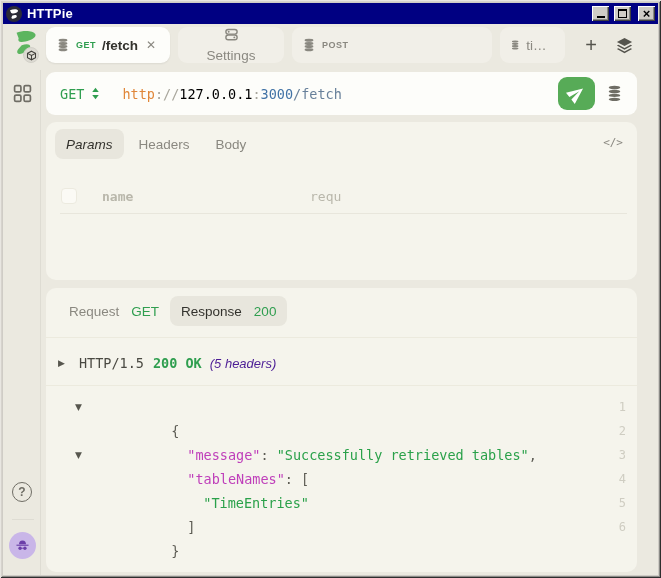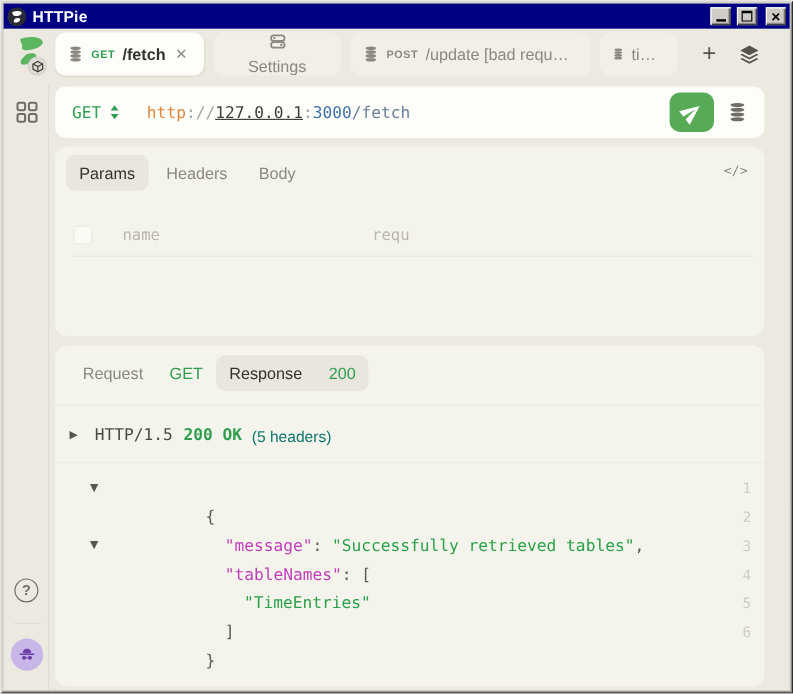--- a/index.html
+++ b/index.html
@@ -66,54 +66,54 @@
     background:#c9b6e8; display:flex; align-items:center; justify-content:center; cursor:pointer;
   }
 
   
   .urlbar {
     position:absolute; left:43px; top:48px; width:591px; height:43px; background:#fdfdfa; border-radius:9px;
     display:flex; align-items:center; padding:0 8px 0 14px; font-family:"DejaVu Sans Mono", monospace; font-size:13.5px;
   }
   .urlbar .method-select { display:flex; align-items:center; gap:7px; color:#2f9e4f; cursor:pointer; }
   .urlbar .url-input { margin-left:22px; letter-spacing:0; flex:1; cursor:text; }
-  .u-scheme { color:#e0873a; } .u-sep { color:#a8a69c; } .u-host { color:#404040;text-decoration:underline; }
+  .u-scheme { color:#e0873a; } .u-sep { color:#a8a69c; } .u-host { color:#000000; }
   .u-colon { color:#a8a69c; } .u-port { color:#4273a6; } .u-path { color:#68809a; }
   .send-btn {
     width:37px; height:33px; border-radius:9px; background:#57ab57; border:none;
     display:flex; align-items:center; justify-content:center; cursor:pointer; flex:0 0 auto;
   }
   .urlbar-stack { margin:0 6px 0 11px; cursor:pointer; display:flex; }
 
   
   .panel { position:absolute; left:43px; width:591px; background:#f5f4ec; border-radius:10px; }
   .panel.request-editor { top:98px; height:158px; }
   .panel.response-viewer { top:264px; bottom:3px; }
 
   .ed-tabs { position:absolute; top:7px; left:9px; right:9px; height:30px; display:flex; align-items:center; gap:4px; font-size:13.5px; }
   .ed-tab { padding:0 11px; height:30px; display:flex; align-items:center; gap:7px; border-radius:8px; color:#8a8880; cursor:pointer; }
-  .ed-tab.active { background:#e8e6dd; color:#33322d; }
+  .ed-tab.active { background:#e8e6dd; color:#33322d;font-style:italic; }
   .code-toggle { position:absolute; right:14px; top:14px; font-family:"DejaVu Sans Mono", monospace; font-size:11px; color:#8a8880; cursor:pointer; }
 
   .param-row { position:absolute; top:58px; left:15px; right:10px; height:32px; display:flex; align-items:center; }
   .param-check { width:16px; height:16px; border-radius:4px; border:1.5px solid #eceadf; background:#fbfaf5; cursor:pointer; }
   .param-name, .param-value { font-family:"DejaVu Sans Mono", monospace; font-size:13px; color:#b9b7ab; cursor:text; }
-  .param-name { margin-left:25px; width:208px; }
+  .param-name { margin-left:25px; width:208px;font-weight:bold; }
   .row-divider { position:absolute; top:91px; left:14px; right:10px; height:1px; background:#e8e6dc; }
 
   
   .resp-tabs { position:absolute; top:8px; left:12px; height:30px; display:flex; align-items:center; font-size:13.5px; }
-  .resp-tab { height:30px; display:flex; align-items:center; gap:22px; padding:0 11px; border-radius:8px; color:#8a8880; cursor:pointer; }
+  .resp-tab { height:30px; display:flex; align-items:center; gap:12px; padding:0 11px; border-radius:8px; color:#8a8880; cursor:pointer; }
   .resp-tab.active { background:#e8e6dd; color:#33322d; }
   .resp-tab .green { color:#2f9e4f; }
   .resp-div1 { position:absolute; top:49px; left:0; right:0; height:1px; background:#eceade; }
   .status-line { position:absolute; top:63px; left:12px; right:10px; height:24px; display:flex; align-items:center; font-family:"DejaVu Sans Mono", monospace; font-size:13.5px; color:#4a4942; cursor:pointer; }
   .status-line .tri { font-size:9px; color:#57564e; margin-right:14px; font-family:"DejaVu Sans", sans-serif; }
   .status-line .ok { color:#2f9e4f; font-weight:bold; margin-left:9px; }
-  .status-line .hdrs { font-family:"Liberation Sans", sans-serif; font-size:13px; color:#0f766e; margin-left:8px; }
+  .status-line .hdrs { font-family:"Liberation Sans", sans-serif; font-size:13px; color:#4c1d95; margin-left:8px;font-style:italic; }
   .resp-div2 { position:absolute; top:97px; left:0; right:0; height:1px; background:#eceade; }
 
   .code-area { position:absolute; top:107px; left:0; right:0; bottom:0; font-family:"DejaVu Sans Mono", monospace; font-size:13.5px; }
   .code-line { position:relative; height:24px; line-height:24px; padding-left:44px; white-space:pre; color:#5d5c54; }
   .code-line .tri { position:absolute; left:29px; top:0; font-size:9px; color:#57564e; font-family:"DejaVu Sans", sans-serif; cursor:pointer; }
   .code-line .lnum { position:absolute; right:11px; top:0; font-size:12px; color:#cfcdc2; }
   .tk-key { color:#bf3fba; } .tk-str { color:#2aa14a; } .tk-plain { color:#5d5c54; }
   .ind-2 { padding-left:60px; } .ind-4 { padding-left:76px; }
 </style>
 </head>
@@ -183,21 +183,20 @@
       </div>
 
       <div class="tab idle" style="width:200px;">
         <svg width="14" height="14" viewBox="0 0 16 16" fill="#8a8880">
             <ellipse cx="8" cy="2.6" rx="5" ry="1.7"></ellipse>
             <ellipse cx="8" cy="6.2" rx="5" ry="1.7"></ellipse>
             <ellipse cx="8" cy="9.8" rx="5" ry="1.7"></ellipse>
             <ellipse cx="8" cy="13.4" rx="5" ry="1.7"></ellipse>
           </svg>
         <span class="method post">POST</span>
-        <span class="path">/update [bad requ…</span>
       </div>
 
       <div class="tab idle" style="width:65px;">
         <svg width="14" height="14" viewBox="0 0 16 16" fill="#8a8880">
             <ellipse cx="8" cy="2.6" rx="5" ry="1.7"></ellipse>
             <ellipse cx="8" cy="6.2" rx="5" ry="1.7"></ellipse>
             <ellipse cx="8" cy="9.8" rx="5" ry="1.7"></ellipse>
             <ellipse cx="8" cy="13.4" rx="5" ry="1.7"></ellipse>
           </svg>
         <span class="path">time…</span>

